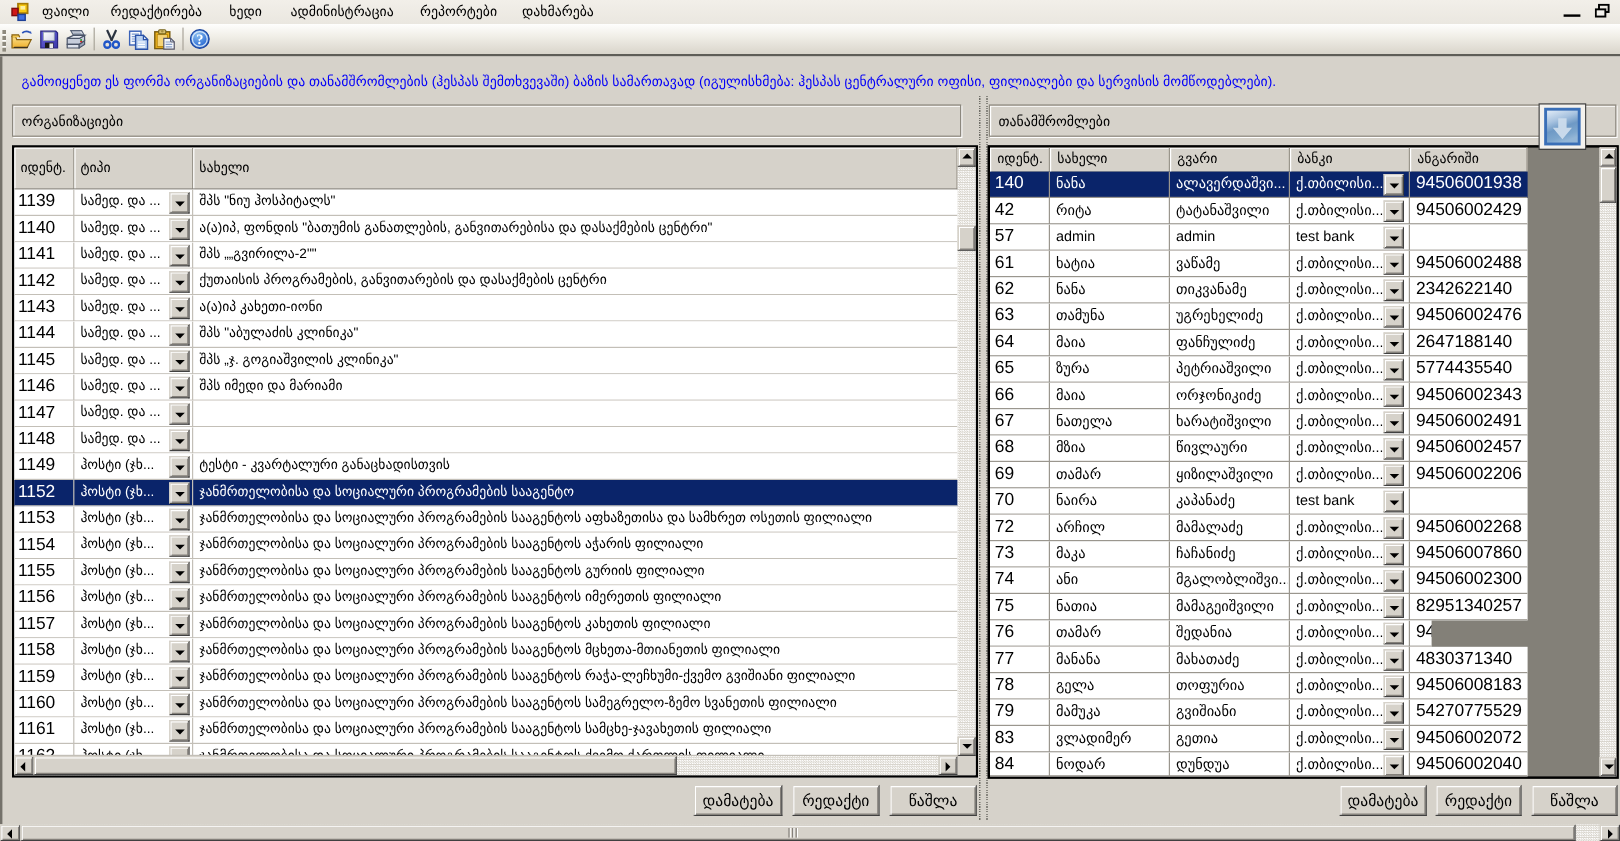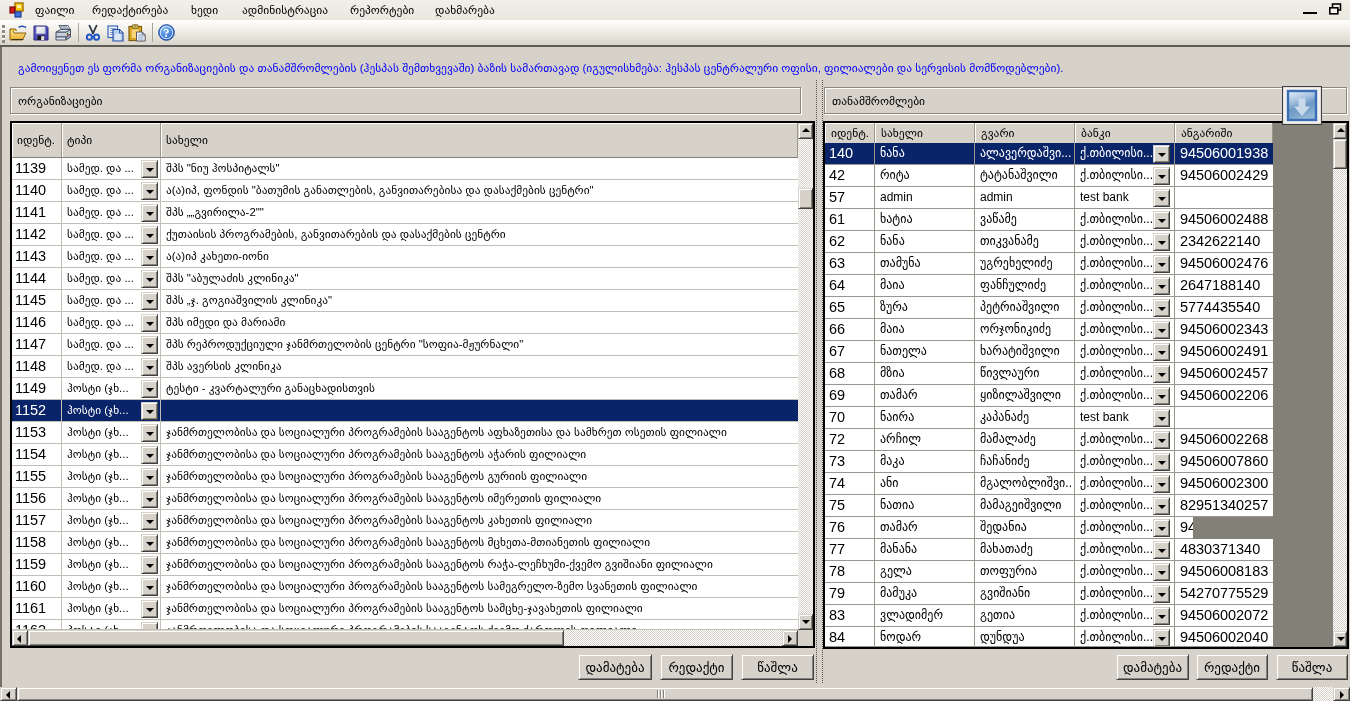--- a/index.html
+++ b/index.html
@@ -249,32 +249,30 @@
 <div class="gl" style="left:49px;top:0;width:1px;height:22px"></div>
 <div class="gl" style="left:148px;top:0;width:1px;height:22px"></div>
 <div class="gl" style="left:0;top:21px;width:786px;height:1px"></div>
 </div>
 <div class="row" style="left:12px;top:334px;width:786px;height:22px">
 <div class="cell num" style="left:3px;top:0;width:46px;height:22px;line-height:21px">1147</div>
 <div class="cell kal" style="left:55px;top:0;width:75px;height:22px;line-height:21px">სამედ. და ...</div>
 <div class="bev" style="position:absolute;left:129px;top:2px;width:17px;height:18px">
       <div class="tri-d" style="left:4px;top:7px"></div>
     </div>
-<div class="cell kal" style="left:154px;top:0;width:630px;height:22px;line-height:21px">შპს რეპროდუქციული ჯანმრთელობის ცენტრი "სოფია-მჟურნალი"</div>
 <div class="gl" style="left:49px;top:0;width:1px;height:22px"></div>
 <div class="gl" style="left:148px;top:0;width:1px;height:22px"></div>
 <div class="gl" style="left:0;top:21px;width:786px;height:1px"></div>
 </div>
 <div class="row" style="left:12px;top:356px;width:786px;height:22px">
 <div class="cell num" style="left:3px;top:0;width:46px;height:22px;line-height:21px">1148</div>
 <div class="cell kal" style="left:55px;top:0;width:75px;height:22px;line-height:21px">სამედ. და ...</div>
 <div class="bev" style="position:absolute;left:129px;top:2px;width:17px;height:18px">
       <div class="tri-d" style="left:4px;top:7px"></div>
     </div>
-<div class="cell kal" style="left:154px;top:0;width:630px;height:22px;line-height:21px">შპს ავერსის კლინიკა</div>
 <div class="gl" style="left:49px;top:0;width:1px;height:22px"></div>
 <div class="gl" style="left:148px;top:0;width:1px;height:22px"></div>
 <div class="gl" style="left:0;top:21px;width:786px;height:1px"></div>
 </div>
 <div class="row" style="left:12px;top:378px;width:786px;height:22px">
 <div class="cell num" style="left:3px;top:0;width:46px;height:22px;line-height:21px">1149</div>
 <div class="cell kal" style="left:55px;top:0;width:75px;height:22px;line-height:21px">ჰოსტი (ჯხ...</div>
 <div class="bev" style="position:absolute;left:129px;top:2px;width:17px;height:18px">
       <div class="tri-d" style="left:4px;top:7px"></div>
     </div>
@@ -282,20 +280,21 @@
 <div class="gl" style="left:49px;top:0;width:1px;height:22px"></div>
 <div class="gl" style="left:148px;top:0;width:1px;height:22px"></div>
 <div class="gl" style="left:0;top:21px;width:786px;height:1px"></div>
 </div>
 <div class="row sel" style="left:12px;top:400px;width:786px;height:22px">
 <div class="cell num" style="left:3px;top:0;width:46px;height:22px;line-height:21px">1152</div>
 <div class="cell kal" style="left:55px;top:0;width:75px;height:22px;line-height:21px">ჰოსტი (ჯხ...</div>
 <div class="bev" style="position:absolute;left:129px;top:2px;width:17px;height:18px">
       <div class="tri-d" style="left:4px;top:7px"></div>
     </div>
+<div class="cell kal" style="left:154px;top:0;width:630px;height:22px;line-height:21px">ჯანმრთელობისა და სოციალური პროგრამების სააგენტო</div>
 <div class="gl" style="left:49px;top:0;width:1px;height:22px"></div>
 <div class="gl" style="left:148px;top:0;width:1px;height:22px"></div>
 <div class="gl" style="left:0;top:21px;width:786px;height:1px"></div>
 </div>
 <div class="row" style="left:12px;top:422px;width:786px;height:22px">
 <div class="cell num" style="left:3px;top:0;width:46px;height:22px;line-height:21px">1153</div>
 <div class="cell kal" style="left:55px;top:0;width:75px;height:22px;line-height:21px">ჰოსტი (ჯხ...</div>
 <div class="bev" style="position:absolute;left:129px;top:2px;width:17px;height:18px">
       <div class="tri-d" style="left:4px;top:7px"></div>
     </div>

